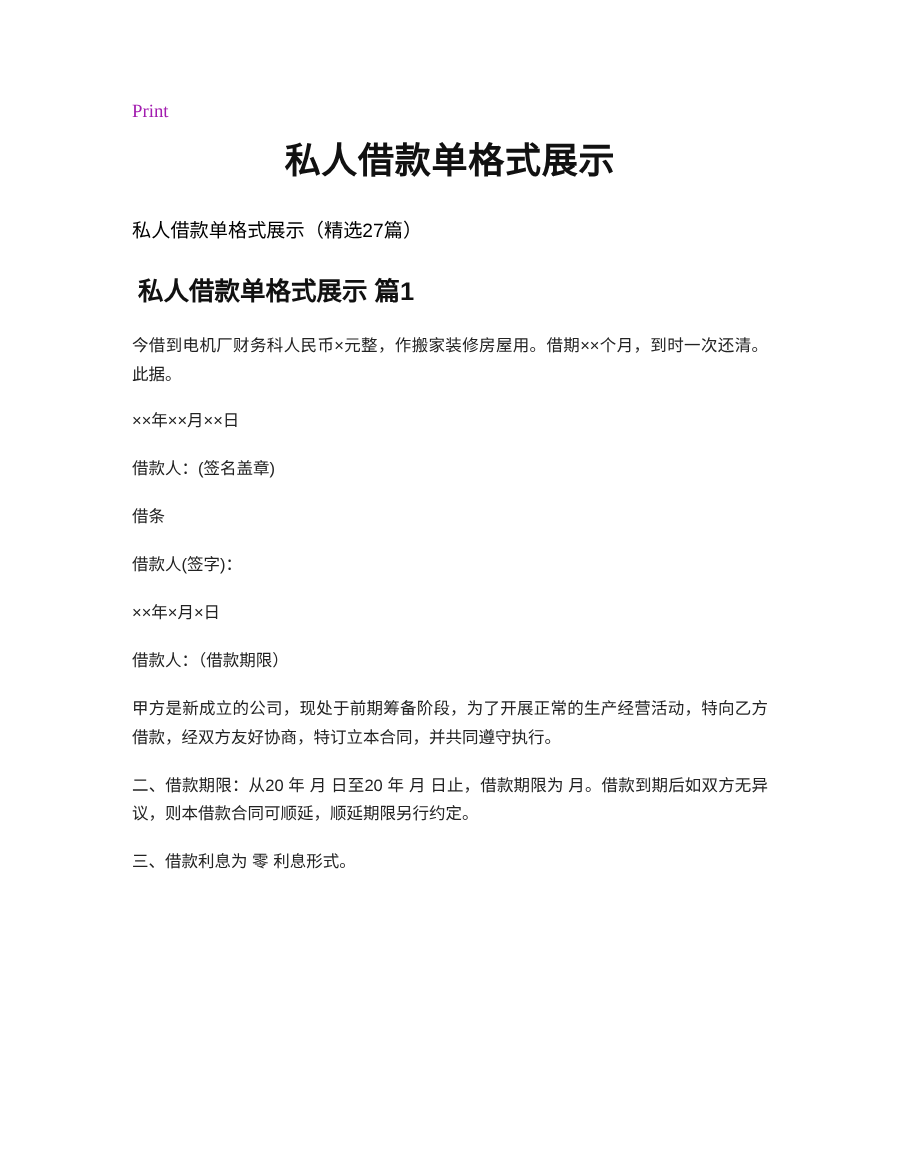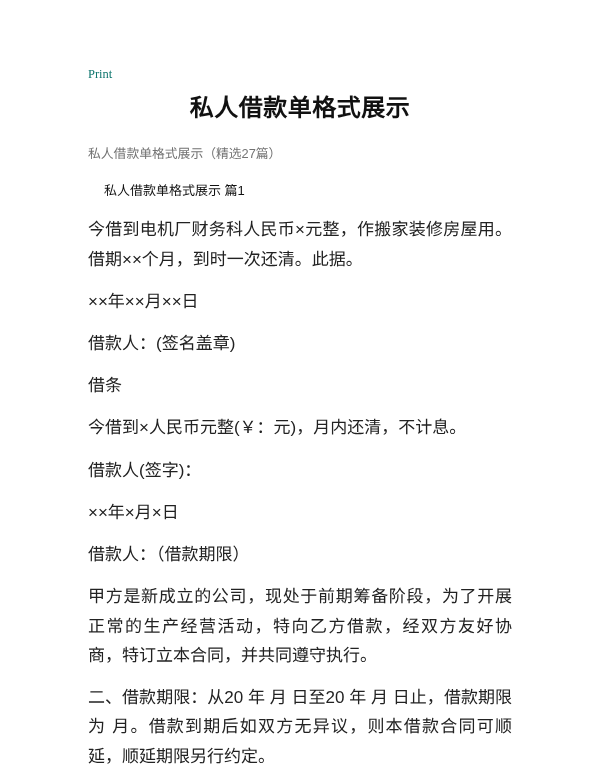--- a/index.html
+++ b/index.html
@@ -26,21 +26,21 @@
     padding: 0;
     overflow: hidden;
   }
   .print-link {
     position: absolute;
     left: 88px;
     top: 66px;
     font-family: "Liberation Serif", "DejaVu Serif", serif;
     font-size: 12.5px;
     line-height: 1.3;
-    color: #0f766e;
+    color: #a21caf;
     text-decoration: none;
     cursor: pointer;
   }
   .content {
     position: absolute;
     left: 88px;
     top: 86px;
     width: 424px;
   }
   .doc-title {
@@ -50,31 +50,31 @@
     letter-spacing: 0.5px;
     margin: 0 0 0 0;
     padding: 4px 0 2px 0;
     line-height: 1.5;
     color: #111111;
   }
   .subtitle {
     font-size: 12.8px;
     line-height: 1.6;
     margin: 16px 0 8px 0;
-    color: #737373;
+    color: #000000;
   }
   .section-heading {
-    font-size: 13px;
-    font-weight: normal;
+    font-size: 17px;
+    font-weight: bold;
     line-height: 1.6;
-    margin: 17px 0 0 16px;
+    margin: 17px 0 0 4px;
     color: #111111;
   }
   .para {
-    font-size: 17px;
+    font-size: 11px;
     line-height: 1.72;
     margin: 13px 0 0 0;
     color: #222222;
     text-align: justify;
     text-justify: inter-ideograph;
   }
 </style>
 </head>
 <body>
 
@@ -87,21 +87,20 @@
     <h1 class="doc-title">私人借款单格式展示</h1>
 
     <p class="subtitle">私人借款单格式展示（精选27篇）</p>
 
     <h2 class="section-heading">私人借款单格式展示 篇1</h2>
 
     <p class="para">今借到电机厂财务科人民币×元整，作搬家装修房屋用。借期××个月，到时一次还清。此据。</p>
     <p class="para">××年××月××日</p>
     <p class="para">借款人：(签名盖章)</p>
     <p class="para">借条</p>
-    <p class="para">今借到×人民币元整(￥：元)，月内还清，不计息。</p>
     <p class="para">借款人(签字)：</p>
     <p class="para">××年×月×日</p>
 
 
     <p class="para">借款人：（借款期限）</p>
     <p class="para">甲方是新成立的公司，现处于前期筹备阶段，为了开展正常的生产经营活动，特向乙方借款，经双方友好协商，特订立本合同，并共同遵守执行。</p>
     <p class="para">二、借款期限：从20 年 月 日至20 年 月 日止，借款期限为 月。借款到期后如双方无异议，则本借款合同可顺延，顺延期限另行约定。</p>
     <p class="para">三、借款利息为 零 利息形式。</p>
 
   </div>

